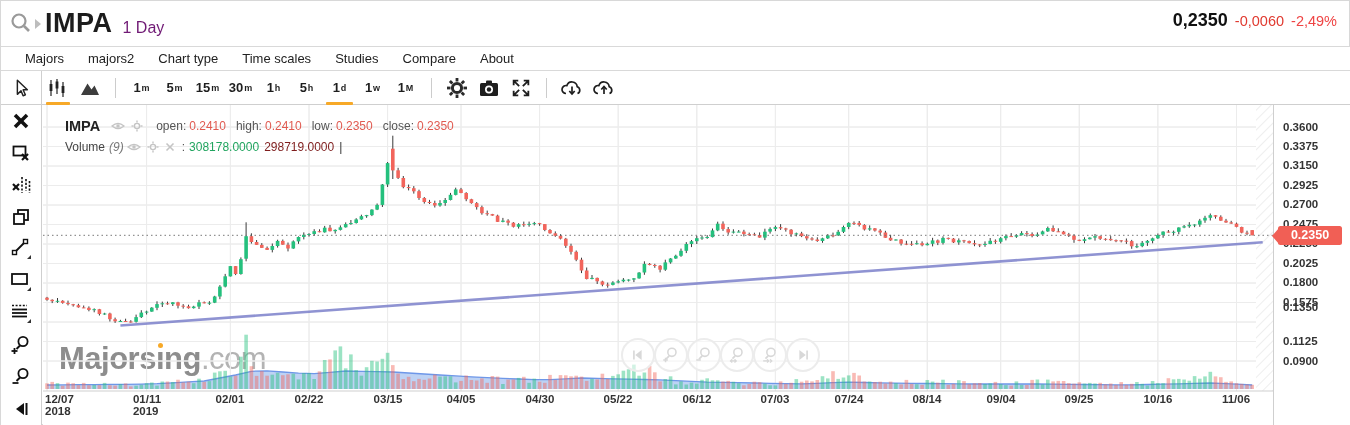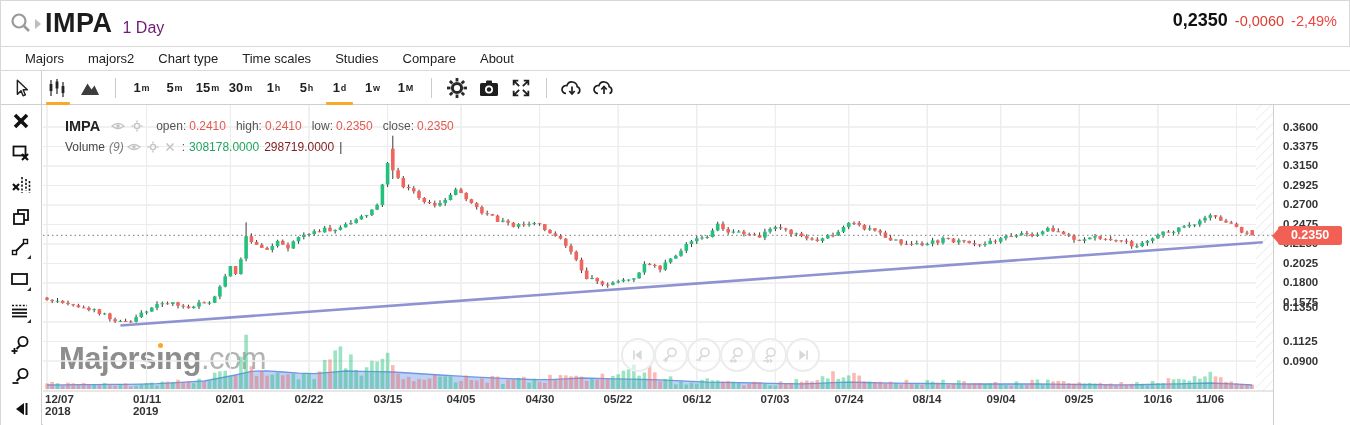--- a/index.html
+++ b/index.html
@@ -1204,21 +1204,21 @@
         <div class="x-lab" style="left: 418px;">04/05</div>
         <div class="x-lab" style="left: 497px;">04/30</div>
         <div class="x-lab" style="left: 575px;">05/22</div>
         <div class="x-lab" style="left: 654px;">06/12</div>
         <div class="x-lab" style="left: 732px;">07/03</div>
         <div class="x-lab" style="left: 806px;">07/24</div>
         <div class="x-lab" style="left: 884px;">08/14</div>
         <div class="x-lab" style="left: 958px;">09/04</div>
         <div class="x-lab" style="left: 1036px;">09/25</div>
         <div class="x-lab" style="left: 1115px;">10/16</div>
-        <div class="x-lab" style="left: 1167px;">11/06</div>
+        <div class="x-lab" style="left: 1193px;">11/06</div>
       </div>
   </div>
 
   <div class="paxis" id="paxis">
     <div class="price-tag" style="top: 121px;">0.2350</div>
   <div class="y-lab" style="top: 16px;">0.3600</div>
       <div class="y-lab" style="top: 35px;">0.3375</div>
       <div class="y-lab" style="top: 54px;">0.3150</div>
       <div class="y-lab" style="top: 74px;">0.2925</div>
       <div class="y-lab" style="top: 93px;">0.2700</div>

